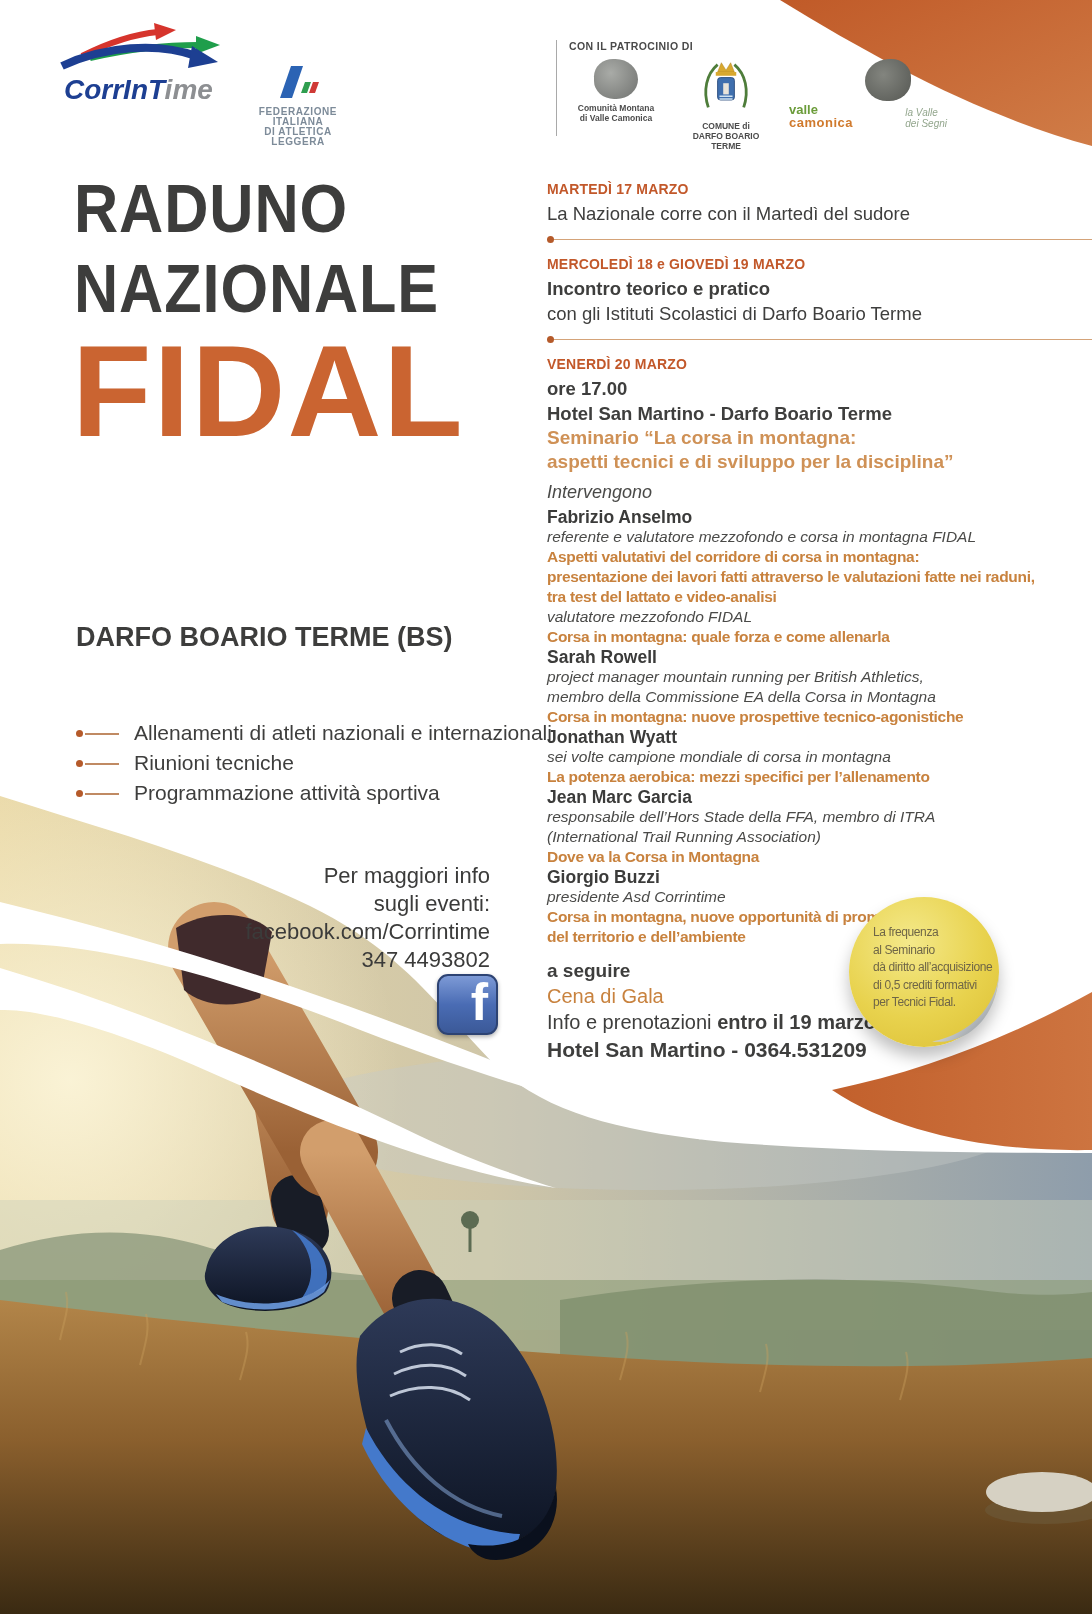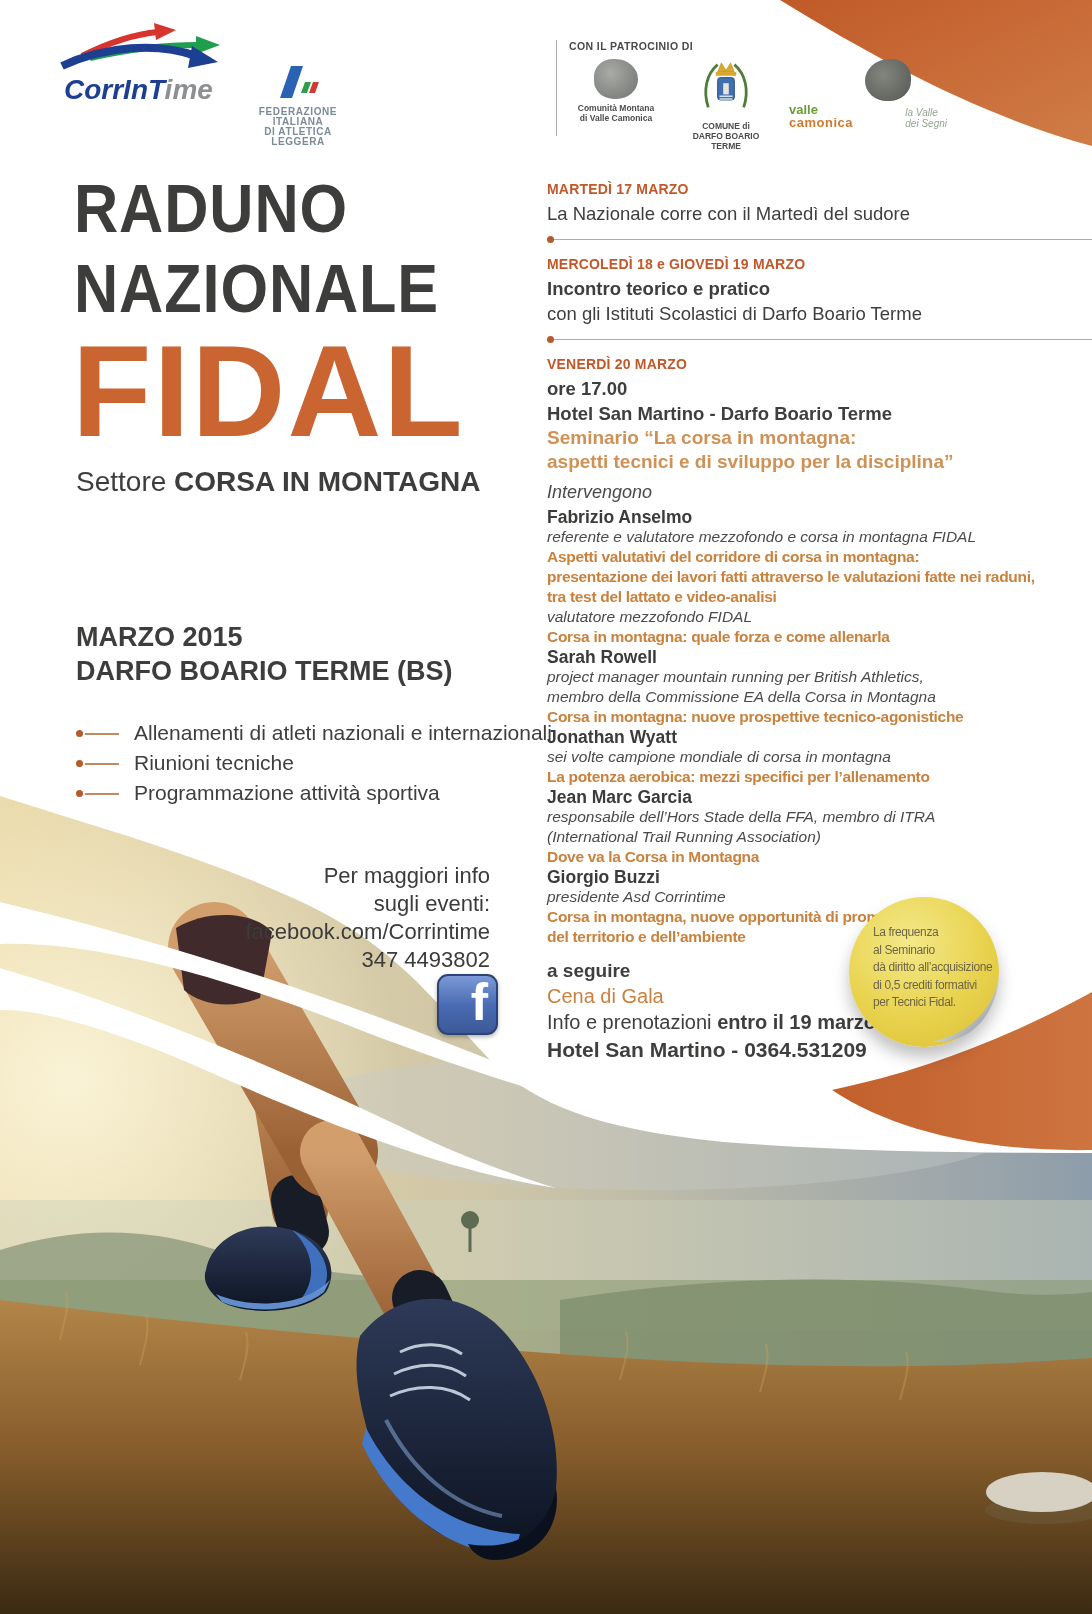--- a/index.html
+++ b/index.html
@@ -237,24 +237,22 @@
 dei Segni</div>
       </div>
     </div>
   </div>
 
   <div class="main-title">
     <div class="line">RADUNO</div>
     <div class="line">NAZIONALE</div>
   </div>
   <div class="fidal-title">FIDAL</div>
-  <div class="settore"><span>Settore </span><b>CORSA IN MONTAGNA</b></div>
 
   <div class="date-info">
-    <div>MARZO 2015</div>
     <div>DARFO BOARIO TERME (BS)</div>
   </div>
 
   <ul class="bullets">
     <li>Allenamenti di atleti nazionali e internazionali</li>
     <li>Riunioni tecniche</li>
     <li>Programmazione attività sportiva</li>
   </ul>
 
   <div class="contact">

